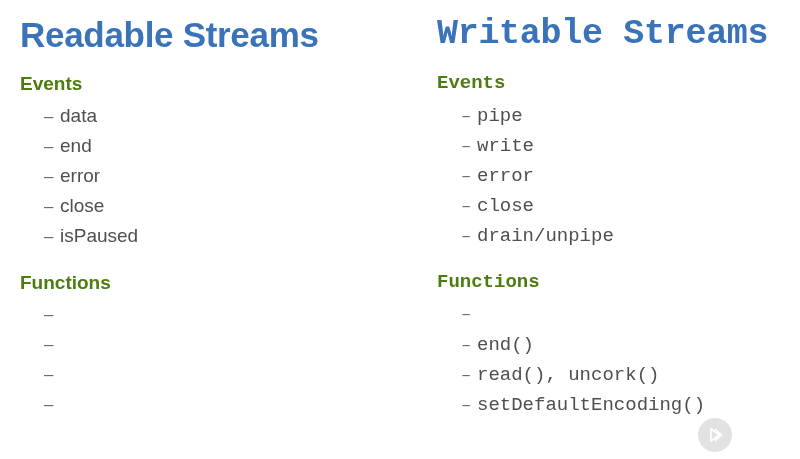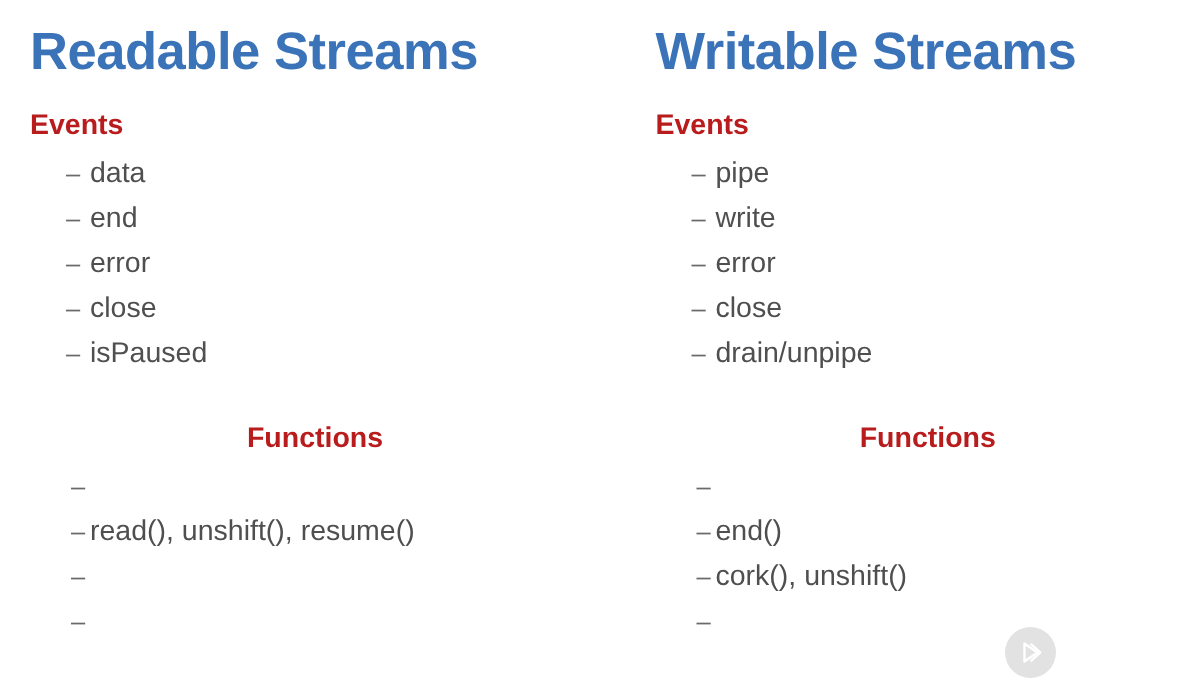--- a/index.html
+++ b/index.html
@@ -13,61 +13,61 @@
     font-family: "Liberation Sans", sans-serif;
     overflow: hidden;
     position: relative;
   }
 
   .slide {
     position: relative;
     width: 712px;
     height: 459px;
     background: #ffffff;
+    padding-left: 28px;
   }
 
   .columns {
     display: flex;
     position: absolute;
     top: 0;
     left: 0;
     width: 800px;
   }
 
   .column {
     width: 400px;
     box-sizing: border-box;
   }
 
   .column.left  { padding-left: 20px; }
-  .column.right { padding-left: 37px; }
+  .column.right { padding-left: 37px; font-family: Liberation Mono, monospace; }
 
   .col-title {
     font-size: 35px;
     font-weight: bold;
     color: #3b73b9;
     letter-spacing: -0.3px;
     line-height: 1;
     margin: 0;
     padding-top: 17px;
     white-space: nowrap;
   }
 
   .section {
     margin-top: 22px;
   }
   .section.functions {
-    margin-top: 32px;
-    text-align: center;
+    margin-top: 22px;
   }
 
   .section-heading {
     font-size: 19px;
     font-weight: bold;
-    color: #b91c1c;
+    color: #4d7c0f;
     line-height: 1;
     margin: 0 0 8px 0;
   }
 
   .bullet-list {
     list-style: none;
     margin: 0;
     padding: 0;
   }
 
@@ -145,21 +145,20 @@
       </div>
 
       <div class="section functions">
         <div class="section-heading">Functions</div>
         <ul class="bullet-list">
           <li class="bullet-item">
             <span class="bullet-dash">–</span>
           </li>
           <li class="bullet-item">
             <span class="bullet-dash">–</span>
-            <span class="bullet-text">read(), unshift(), resume()</span>
           </li>
           <li class="bullet-item">
             <span class="bullet-dash">–</span>
           </li>
           <li class="bullet-item">
             <span class="bullet-dash">–</span>
           </li>
         </ul>
       </div>
     </div>
@@ -198,24 +197,25 @@
         <ul class="bullet-list">
           <li class="bullet-item">
             <span class="bullet-dash">–</span>
           </li>
           <li class="bullet-item">
             <span class="bullet-dash">–</span>
             <span class="bullet-text">end()</span>
           </li>
           <li class="bullet-item">
             <span class="bullet-dash">–</span>
-            <span class="bullet-text">cork(), unshift()</span>
-          </li>
-          <li class="bullet-item">
-            <span class="bullet-dash">–</span>
+            <span class="bullet-text">read(), uncork()</span>
+          </li>
+          <li class="bullet-item">
+            <span class="bullet-dash">–</span>
+            <span class="bullet-text">setDefaultEncoding()</span>
           </li>
         </ul>
       </div>
     </div>
 
   </div>
 
   <div class="watermark">
     <svg width="22" height="22" viewBox="0 0 22 22" aria-hidden="true">
       <polygon points="7,5 7,17 15.5,11" fill="none" stroke="#ffffff" stroke-width="1.6" stroke-linejoin="round"></polygon>

